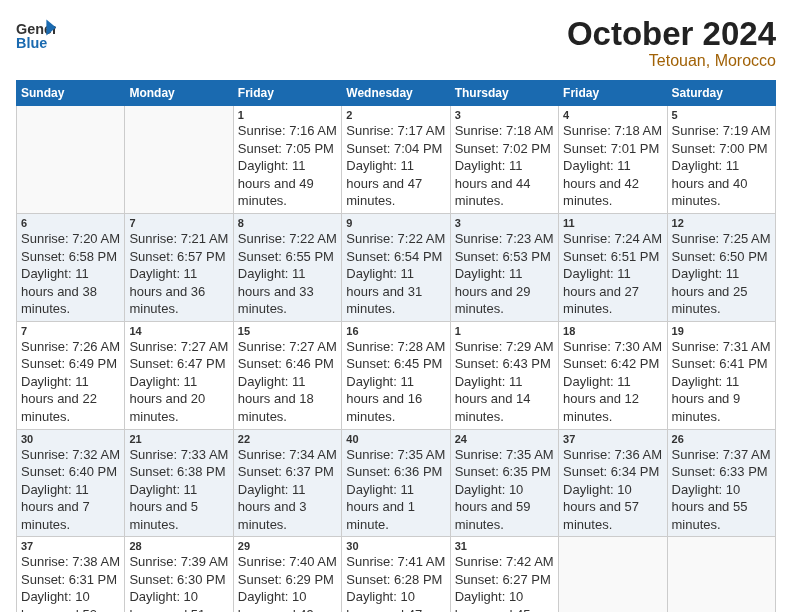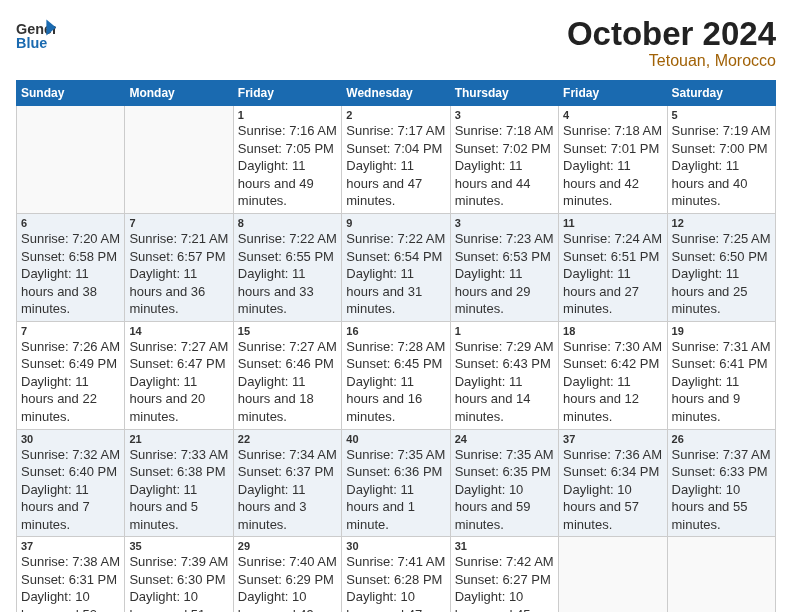--- a/index.html
+++ b/index.html
@@ -238,21 +238,21 @@
             <span class="day-num">26</span>
             <div class="day-info">Sunrise: 7:37 AM<br>Sunset: 6:33 PM<br>Daylight: 10 hours and 55 minutes.</div>
           </td>
         </tr>
         <tr class="row-odd">
           <td>
             <span class="day-num">37</span>
             <div class="day-info">Sunrise: 7:38 AM<br>Sunset: 6:31 PM<br>Daylight: 10 hours and 53 minutes.</div>
           </td>
           <td>
-            <span class="day-num">35</span>
+            <span class="day-num">28</span>
             <div class="day-info">Sunrise: 7:39 AM<br>Sunset: 6:30 PM<br>Daylight: 10 hours and 51 minutes.</div>
           </td>
           <td>
             <span class="day-num">29</span>
             <div class="day-info">Sunrise: 7:40 AM<br>Sunset: 6:29 PM<br>Daylight: 10 hours and 49 minutes.</div>
           </td>
           <td>
             <span class="day-num">30</span>
             <div class="day-info">Sunrise: 7:41 AM<br>Sunset: 6:28 PM<br>Daylight: 10 hours and 47 minutes.</div>
           </td>

